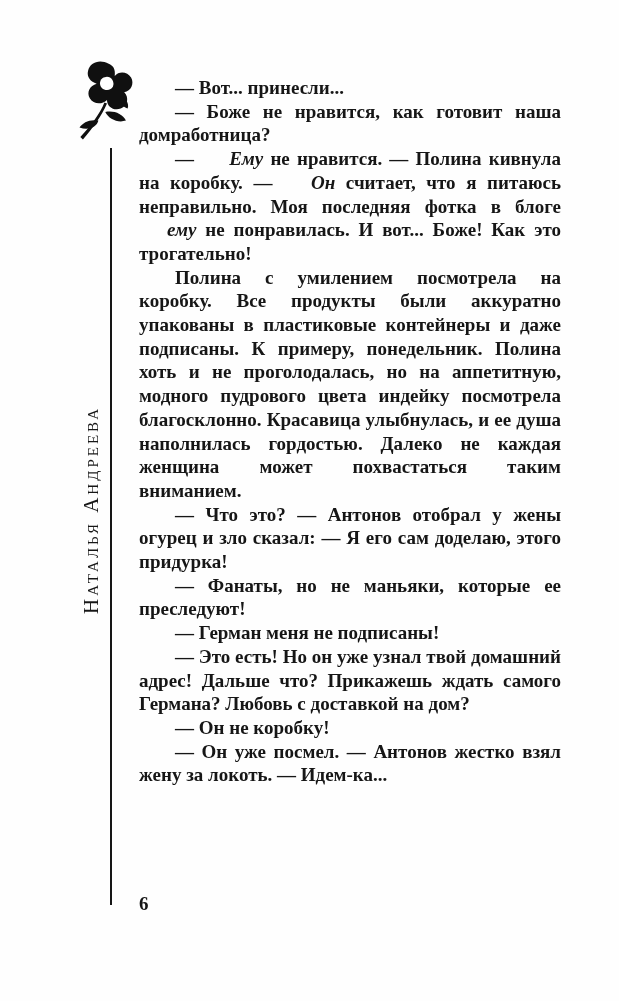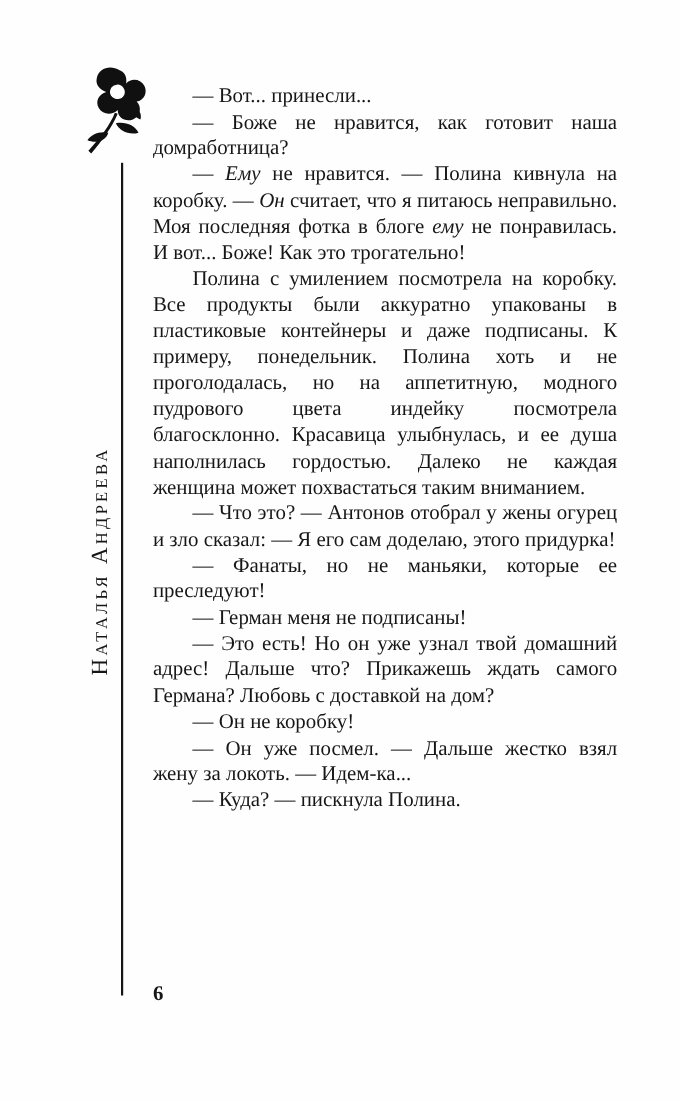--- a/index.html
+++ b/index.html
@@ -49,22 +49,22 @@
     position: absolute;
     left: 139px;
     top: 76px;
     width: 422px;
     font-size: 19px;
     line-height: 23.7px;
     text-align: justify;
     hyphens: auto;
     -webkit-hyphens: auto;
   }
-  .para { text-indent: 36px; }
-  .para em { font-style: italic; }
+  .para { text-indent: 36px; font-weight: bold; }
+  .para em { font-style: italic; margin-left: 28px; }
   .page-number {
     position: absolute;
     left: 139px;
     top: 893px;
     font-size: 19px;
     font-weight: bold;
   }
 </style>
 </head>
 <body>
@@ -91,19 +91,18 @@
   <div class="text-block">
       <p class="para"><span>— Вот... принесли...</span></p>
       <p class="para"><span>— Боже не нравится, как готовит наша домработница?</span></p>
       <p class="para"><span>— </span><em>Ему</em><span> не нравится. — Полина кивнула на коробку. — </span><em>Он</em><span> считает, что я питаюсь неправильно. Моя последняя фотка в блоге </span><em>ему</em><span> не понравилась. И вот... Боже! Как это трогательно!</span></p>
       <p class="para"><span>Полина с умилением посмотрела на коробку. Все продукты были аккуратно упакованы в пластиковые контейнеры и даже подписаны. К примеру, понедельник. Полина хоть и не проголодалась, но на аппетитную, модного пудрового цвета индейку посмотрела благосклонно. Красавица улыбнулась, и ее душа наполнилась гордостью. Далеко не каждая женщина может похвастаться таким вниманием.</span></p>
       <p class="para"><span>— Что это? — Антонов отобрал у жены огурец и зло сказал: — Я его сам доделаю, этого придурка!</span></p>
       <p class="para"><span>— Фанаты, но не маньяки, которые ее преследуют!</span></p>
       <p class="para"><span>— Герман меня не подписаны!</span></p>
       <p class="para"><span>— Это есть! Но он уже узнал твой домашний адрес! Дальше что? Прикажешь ждать самого Германа? Любовь с доставкой на дом?</span></p>
       <p class="para"><span>— Он не коробку!</span></p>
-      <p class="para"><span>— Он уже посмел. — Дальше жестко взял жену за локоть. — Идем-ка...</span></p>
-      <p class="para"><span>— Куда? — пискнула Полина.</span></p>
+      <p class="para"><span>— Он уже посмел. — Антонов жестко взял жену за локоть. — Идем-ка...</span></p>
     </div>
 
   <div class="page-number">6</div>
 
 </div>
 
 </body></html>

